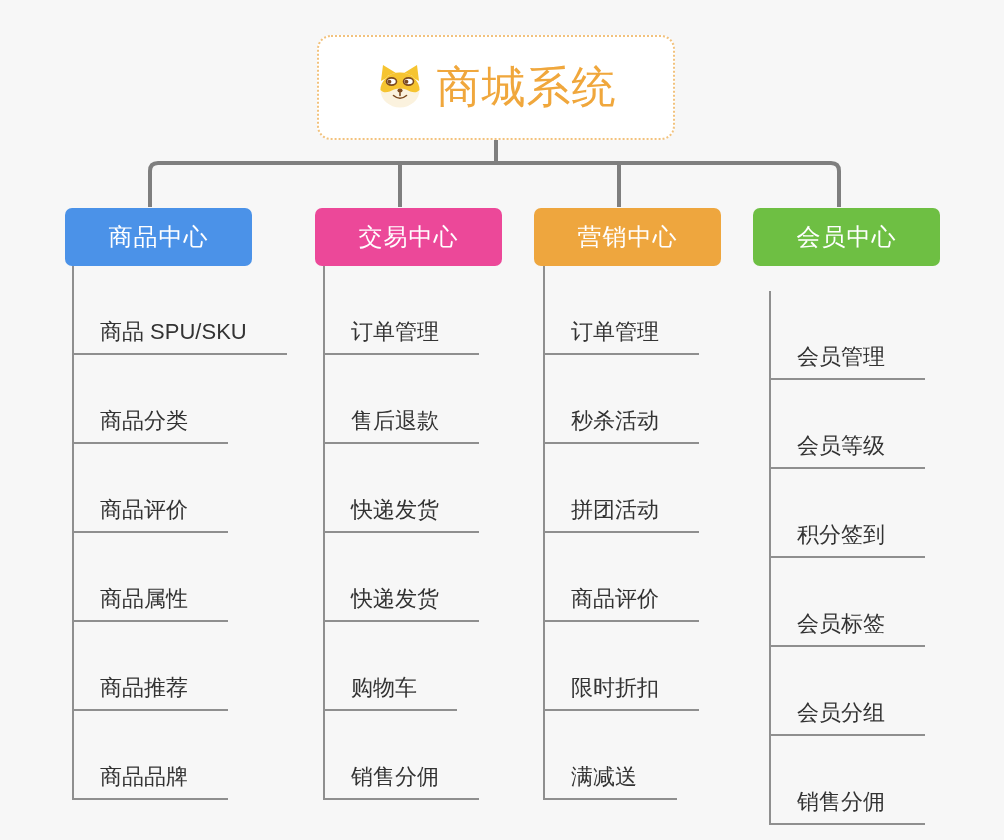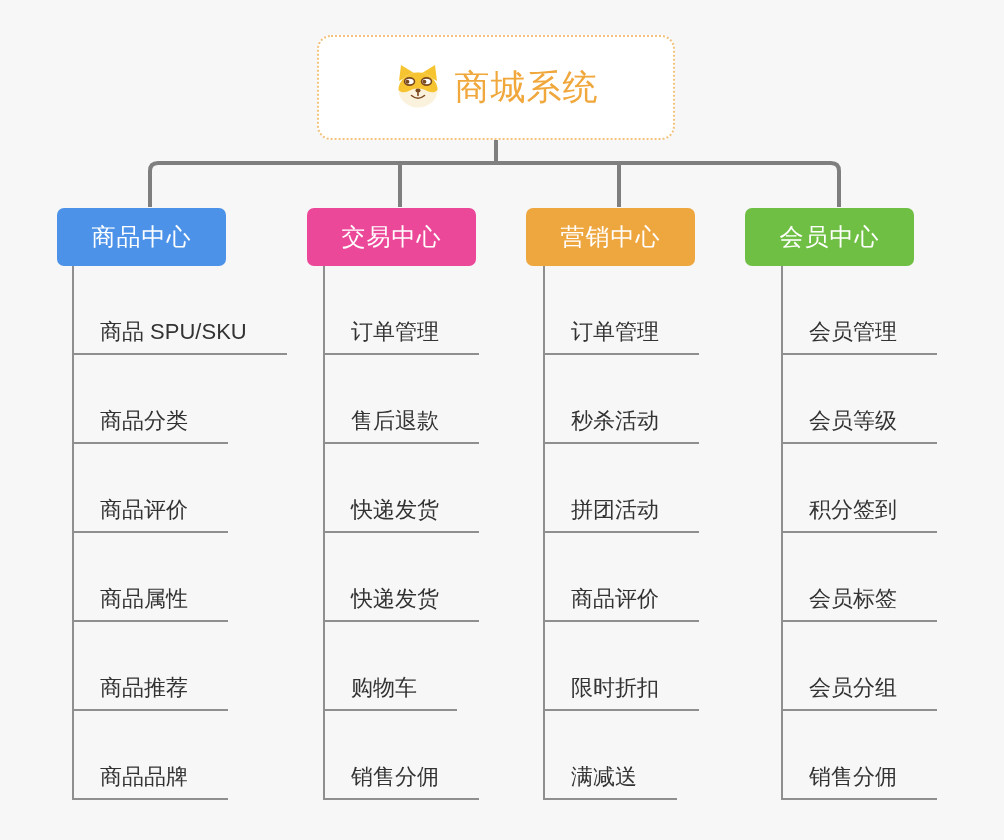--- a/index.html
+++ b/index.html
@@ -21,29 +21,29 @@
   
   .root{
     position:absolute;left:317px;top:35px;width:358px;height:105px;
     box-sizing:border-box;
     background:#ffffff;
     border:2px dotted #F2C27D;
     border-radius:14px;
     display:flex;align-items:center;justify-content:center;gap:13px;
   }
   .root-title{
-    font-size:35px;
+    font-size:44px;
     letter-spacing:1px;
     color:#F0A73C;
   }
 
   
   .col{position:absolute;top:208px;width:250px;}
   .hdr{
-    position:absolute;left:0;top:0;width:169px;height:58px;
+    position:absolute;left:8px;top:0;width:187px;height:58px;
     border-radius:7px;
     display:flex;align-items:center;justify-content:center;
     color:#ffffff;font-size:24px;letter-spacing:1px;
     cursor:default;
   }
   .items{
     position:absolute;top:58px;
     margin:0;padding:0;list-style:none;
     border-left:2px solid var(--subline);
   }
@@ -180,21 +180,21 @@
     <li class="item">
       <span class="item-text">满减送</span>
     </li>
   </ul>
     </div>
 
     <div class="col" style="left: 745px;">
       <div class="hdr" style="background: rgb(110, 191, 67);">
         <span class="hdr-label">会员中心</span>
       </div>
-      <ul class="items" style="left: 36px;">
+      <ul class="items" style="left: 24px; margin-top: 25px;">
     <li class="item">
       <span class="item-text">会员管理</span>
     </li>
 
     <li class="item">
       <span class="item-text">会员等级</span>
     </li>
 
     <li class="item">
       <span class="item-text">积分签到</span>

